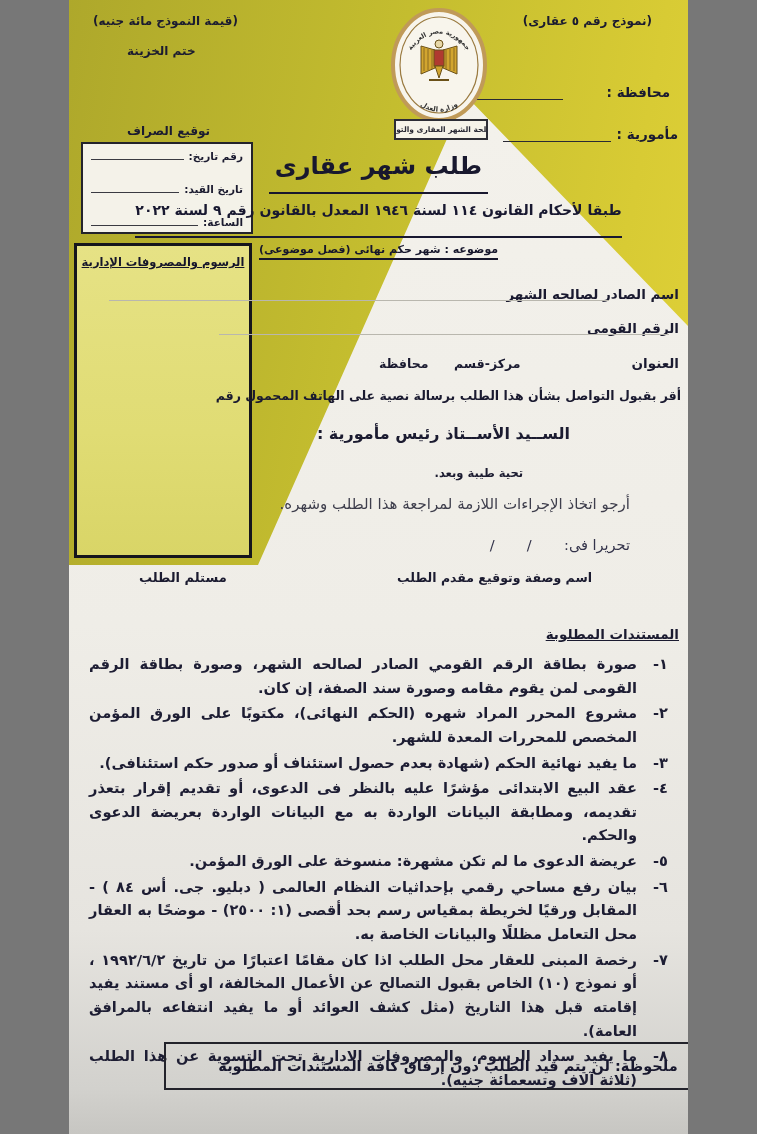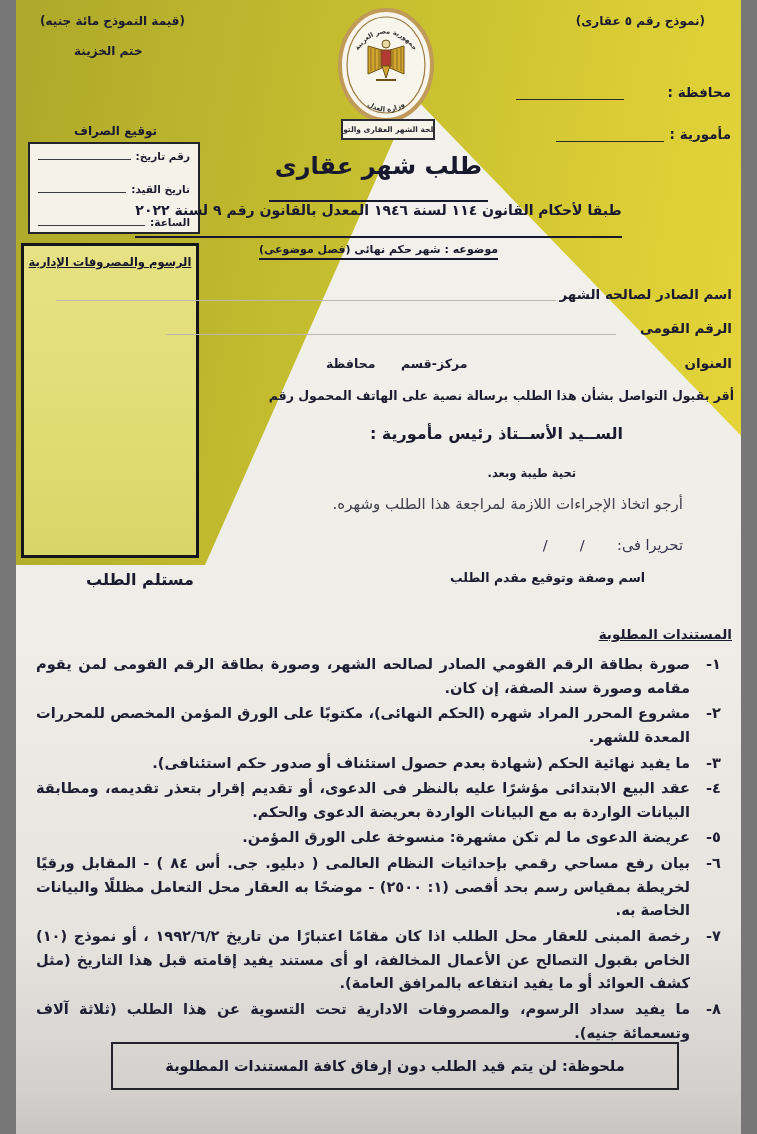--- a/index.html
+++ b/index.html
@@ -1,18 +1,18 @@
 <!DOCTYPE html>
 <html lang="ar" dir="rtl"><head>
 <meta charset="utf-8">
 <style>
   html,body{margin:0;padding:0;background:#777;}
   .page{
     position:relative;
-    width:725px;height:1134px;
+    width:619px;height:1134px;
     margin:0 auto;
     overflow:hidden;
     font-family:"DejaVu Sans",sans-serif;
     color:#1b1b30;
     background:linear-gradient(180deg,#f4f2ec 0%,#efede7 55%,#e6e4df 82%,#d2d1cd 96%,#c7c6c2 100%);
     direction:rtl;
   }
   
   .yellow-bg{
     position:absolute;left:0;top:0;width:757px;height:565px;
@@ -43,21 +43,21 @@
     background:linear-gradient(180deg,#e6e285 0%,#e0dc74 60%,#d9d567 100%);
     border:3px solid #15151c;box-sizing:border-box;
     text-align:center;padding-top:9px;
   }
   .fees-title{font-size:11.5px;font-weight:700;text-decoration:underline;color:#15152a;}
 
   .title{
     right:0;left:0;top:152px;text-align:center;
     font-size:24px;font-weight:700;color:#18182e;
   }
-  .title span{border-bottom:2.5px solid #18182e;padding:0 6px 20px 6px;}
+  .title span{border-bottom:2.5px solid #18182e;padding:0 6px 12px 6px;}
   .law-line{
     right:0;left:0;top:202px;text-align:center;
     font-size:14px;font-weight:700;color:#181830;
   }
   .law-line span{border-bottom:2px solid #181830;padding-bottom:18px;}
   .subject-line{
     right:0;left:0;top:243px;text-align:center;
     font-size:11px;font-weight:700;color:#16162c;
   }
   .subject-line span{border-bottom:2px solid #16162c;padding-bottom:2px;}
@@ -92,21 +92,21 @@
 
 <div class="page">
 
   <div class="yellow-bg"></div>
 
   <div class="abs small-note" style="left:24px;top:14px;">(قيمة النموذج مائة جنيه)</div>
   <div class="abs small-note" style="left:58px;top:44px;">ختم الخزينة</div>
 
   <div class="abs small-note" style="right:36px;top:14px;">(نموذج رقم ٥ عقارى)</div>
 
-  <div class="abs hdr-right-field" style="right:10px;top:84px;gap:44px;">
+  <div class="abs hdr-right-field" style="right:18px;top:84px;gap:44px;">
     <span>محافظة :</span>
     <span class="fieldline" style="width:108px;"></span>
   </div>
   <div class="abs hdr-right-field" style="right:10px;top:126px;">
     <span>مأمورية :</span>
     <span class="fieldline" style="width:108px;"></span>
   </div>
 
   <div class="abs seal-wrap">
     <svg width="96" height="118" viewBox="0 0 96 118">
@@ -183,21 +183,21 @@
 
   <div class="abs b" style="right:118px;top:424px;font-size:16px;">الســيد الأســتاذ رئيس مأمورية :</div>
 
   <div class="abs b" style="right:165px;top:466px;font-size:11.5px;">تحية طيبة وبعد.</div>
 
   <div class="abs" style="right:58px;top:495px;font-size:15px;color:#3e3e4c;">أرجو اتخاذ الإجراءات اللازمة لمراجعة هذا الطلب وشهره.</div>
 
   <div class="abs" style="right:58px;top:537px;font-size:14.5px;color:#33334a;white-space:pre;">تحريرا فى:       /       /</div>
 
   <div class="abs b" style="right:96px;top:570px;font-size:12.5px;">اسم وصفة وتوقيع مقدم الطلب</div>
-  <div class="abs b" style="left:70px;top:570px;font-size:16px;">مستلم الطلب</div>
+  <div class="abs b" style="left:70px;top:570px;font-size:13px;">مستلم الطلب</div>
 
   <div class="abs docs-title" style="right:9px;top:626px;">المستندات المطلوبة</div>
 
   <div class="abs doc-list">
     <div class="doc-item">
       <span class="doc-num">١-</span>
       <span class="doc-text">صورة بطاقة الرقم القومي الصادر لصالحه الشهر، وصورة بطاقة الرقم القومى لمن يقوم مقامه وصورة سند الصفة، إن كان.</span>
     </div>
 
     <div class="doc-item">

